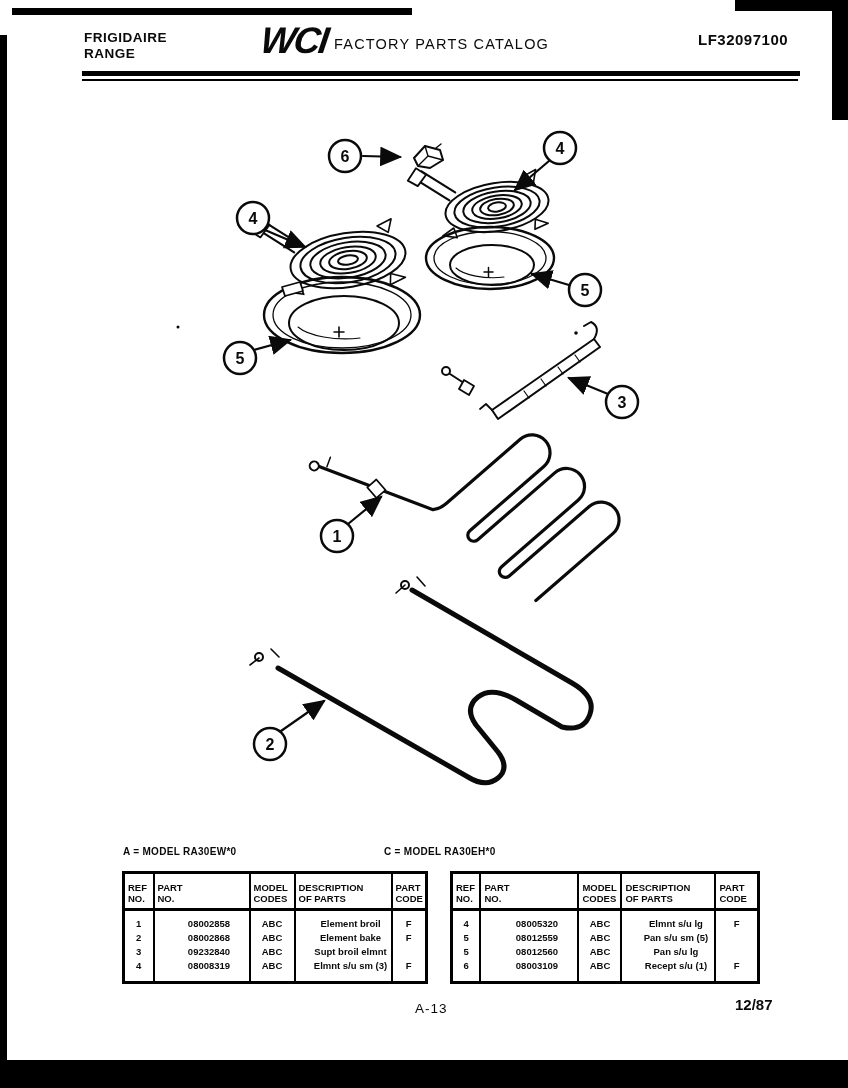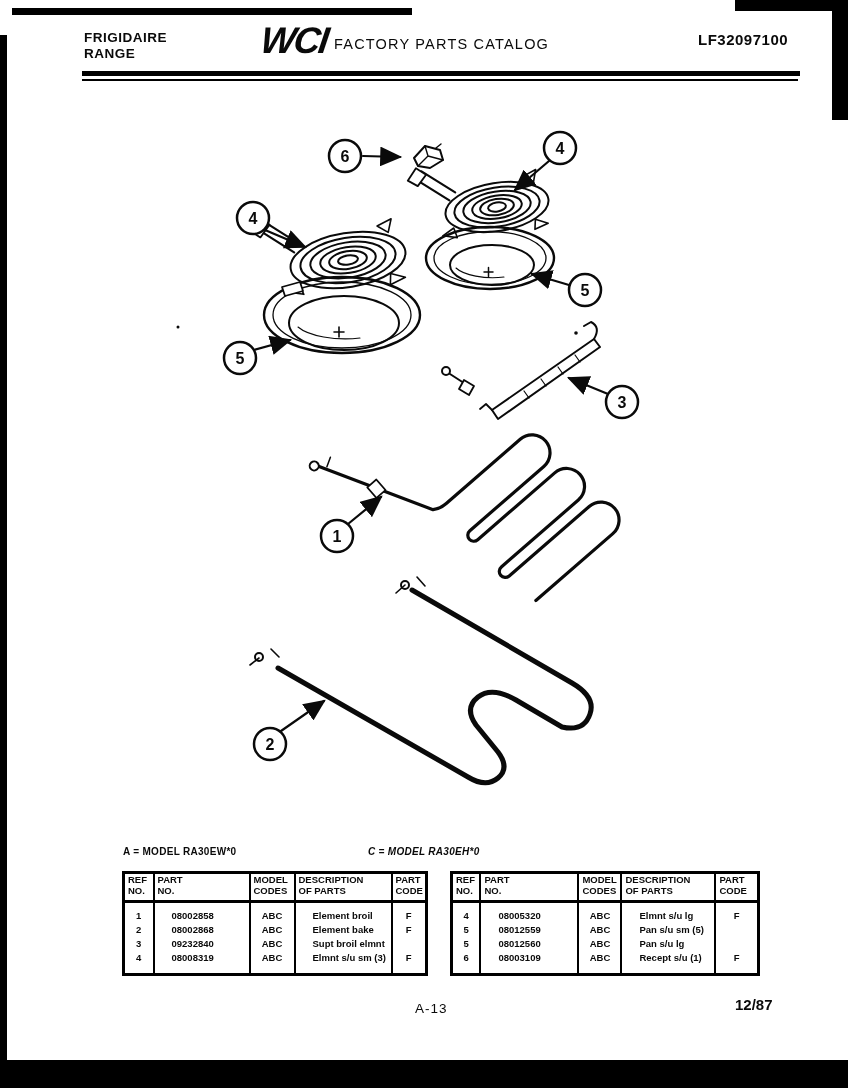--- a/index.html
+++ b/index.html
@@ -19,24 +19,24 @@
   .rule1{left:82px;top:71px;width:718px;height:5px;background:#000;}
   .rule2{left:82px;top:79px;width:716px;height:2px;background:#000;}
   
   .models{top:846px;font-size:10px;font-weight:700;letter-spacing:.3px;}
   
   .tables{left:122px;top:871px;display:flex;gap:22px;}
   table.ptable{border-collapse:collapse;table-layout:fixed;background:#fff;}
   table.ptable{border:3px solid #000;}
   .ptable th{border-right:2px solid #000;border-bottom:3px solid #000;
     font-size:9.5px;font-weight:700;text-align:left;vertical-align:top;
-    padding:0 2px 4px 3px;line-height:11px;margin-left:32px;}
+    padding:8px 2px 4px 3px;line-height:11px;margin-left:32px;}
   .ptable th:last-child,.ptable td:last-child{border-right:none;}
   .ptable td{border-right:2px solid #000;font-size:9.5px;font-weight:700;
-    padding:0 2px 0 17px;height:14px;vertical-align:middle;white-space:nowrap;overflow:hidden;}
+    padding:0 2px 0 17px;height:14px;vertical-align:middle;white-space:nowrap;overflow:hidden;text-align:center;}
   .ptable td.c{text-align:center;padding:0;}
   .ptable tr.r1 td{padding-top:5px;}
   .ptable tr.r4 td{padding-bottom:9px;}
   .th-line{display:block;}
   
   .pageno{left:415px;top:1001px;font-size:13.5px;font-weight:400;letter-spacing:1px;}
   .dateno{left:735px;top:996px;font-size:15px;font-weight:700;}
   svg{position:absolute;}
   .diagram-svg{left:0;top:100px;}
 </style>
@@ -183,21 +183,21 @@
         <g>
           <circle cx="270" cy="644" r="16" fill="#fff" stroke="#0a0a0a" stroke-width="2.5"></circle>
           <text x="270" y="650">2</text>
         </g>
       </g>
     </g>
   </svg>
 
   <div class="abs models" style="left:123px;">A  =  MODEL RA30EW*0</div>
   <div class="abs models" style="left:273px;margin-top:24px;">B  =  MODEL RA30EL*0</div>
-  <div class="abs models" style="left:368px;font-style:italic;">C  =  MODEL RA30EH*0</div>
+  <div class="abs models" style="left:384px;">C  =  MODEL RA30EH*0</div>
 
   <div class="abs tables">
 
     <table class="ptable">
       <colgroup>
           <col style="width:30px">
           <col style="width:96px">
           <col style="width:45px">
           <col style="width:97px">
           <col style="width:30px">

